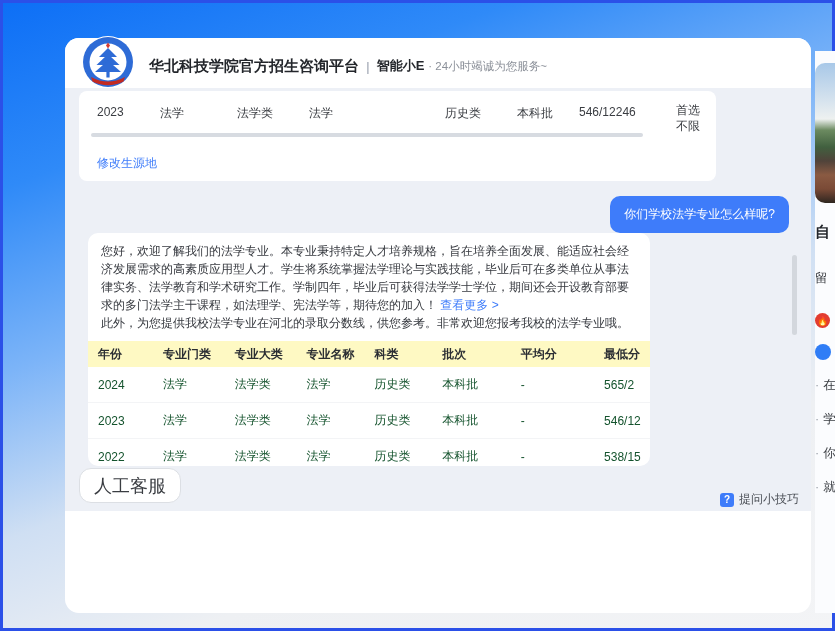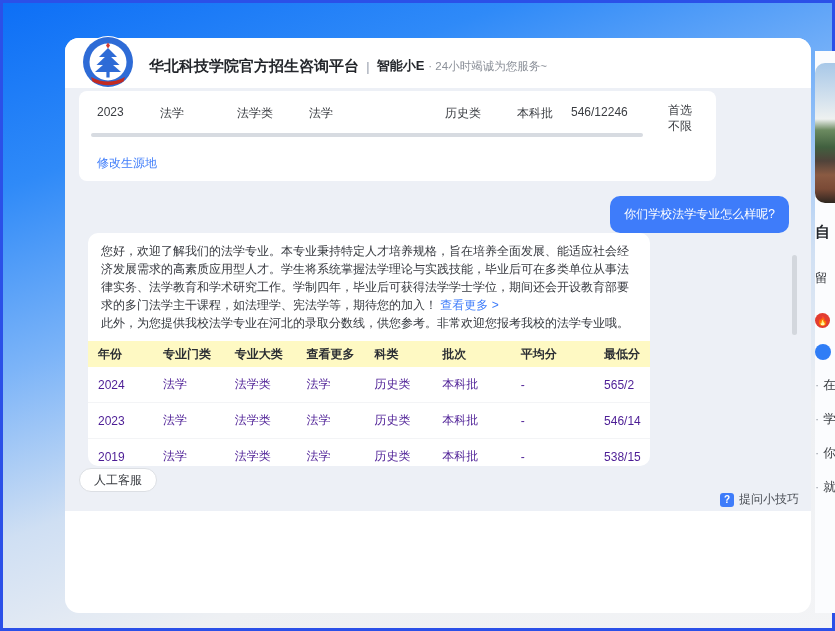--- a/index.html
+++ b/index.html
@@ -22,46 +22,46 @@
   .tagline { font-size:11.5px; color:#8b9099; margin-left:4px; }
 
   .chat-area { position:absolute; left:0; right:0; top:50px; bottom:102px;
     background:#edf0f6; overflow:hidden; }
 
   
   .top-card { position:absolute; left:14px; top:3px; width:637px; height:90px;
     background:#fff; border-radius:8px; overflow:hidden; }
   .top-row { display:flex; padding:14px 0 0 18px; font-size:12px; color:#3a3d42; white-space:nowrap; }
   .top-row .c0{width:63px;} .top-row .c1{width:77px;} .top-row .c2{width:72px;}
-  .top-row .c3{width:136px;} .top-row .c4{width:72px;} .top-row .c5{width:54px;} .top-row .c6{width:97px;}
+  .top-row .c3{width:136px;} .top-row .c4{width:72px;} .top-row .c5{width:54px;} .top-row .c6{width:97px;margin-left:8px;}
   .choice-block { line-height:16px; margin-top:-3px; }
   .h-scrollbar { position:absolute; left:12px; top:42px; width:552px; height:4px;
     background:#d7dbe1; border-radius:2px; }
   .modify-link { position:absolute; left:18px; top:64px; font-size:12px; color:#3e7cfa; cursor:pointer; }
 
   
   .user-bubble { position:absolute; right:22px; top:108px; background:#3e7cfa; color:#fff;
     font-size:12px; padding:10px 14px; border-radius:10px; }
 
   
   .bot-card { position:absolute; left:23px; top:145px; width:562px; height:233px;
     background:#fff; border-radius:10px; overflow:hidden; }
   .bot-text { padding:9px 13px 4px; font-size:12px; color:#36393f; line-height:18px; }
   .more-link { color:#3e7cfa; cursor:pointer; }
   .bot-table { margin-top:5px; }
-  .t-row { display:flex; align-items:center; padding-left:10px; font-size:12px; color:#4c1d95; }
+  .t-row { display:flex; align-items:center; padding-left:10px; font-size:12px; color:#14532d; }
   .t-head { background:#fef9c3; height:26px; font-weight:bold; color:#2b2e33; }
   .t-data { height:36px; border-bottom:1px solid #f3f4f6; }
   .t-row .col0{width:68px;} .t-row .col1{width:75px;} .t-row .col2{width:75px;}
   .t-row .col3{width:71px;} .t-row .col4{width:71px;} .t-row .col5{width:82px;}
   .t-row .col6{width:62px;} .t-row .col7{width:48px; white-space:nowrap;margin-left:24px;}
 
   
-  .agent-pill { position:absolute; left:14px; top:380px; height:24px; padding:0 14px;
-    background:#fff; border:1px solid #dcdfe4; border-radius:12px; font-size:12px; color:#3a3d42;
+  .agent-pill { position:absolute; left:14px; top:380px; height:35px; padding:0 14px;
+    background:#fff; border:1px solid #dcdfe4; border-radius:12px; font-size:18px; color:#3a3d42;
     display:flex; align-items:center; cursor:pointer; }
   .tips { position:absolute; right:12px; top:403px; display:flex; align-items:center; gap:5px; cursor:pointer; }
   .tips-icon { width:14px; height:14px; border-radius:3px; background:#3e7cfa; color:#fff;
     font-size:10px; font-weight:bold; display:flex; align-items:center; justify-content:center; }
   .tips-label { font-size:12px; color:#4a4e55; }
 
   .v-scrollbar { position:absolute; right:14px; top:167px; width:5px; height:80px;
     background:#d3d7dd; border-radius:3px; }
 
   
@@ -138,21 +138,21 @@
         <div class="bot-text">
           <span>您好，欢迎了解我们的法学专业。本专业秉持特定人才培养规格，旨在培养全面发展、能适应社会经济发展需求的高素质应用型人才。学生将系统掌握法学理论与实践技能，毕业后可在多类单位从事法律实务、法学教育和学术研究工作。学制四年，毕业后可获得法学学士学位，期间还会开设教育部要求的多门法学主干课程，如法理学、宪法学等，期待您的加入！</span>
           <span class="more-link">查看更多 &gt;</span><br>
           <span>此外，为您提供我校法学专业在河北的录取分数线，供您参考。非常欢迎您报考我校的法学专业哦。</span>
         </div>
         <div class="bot-table">
           <div class="t-row t-head">
             <span class="col0">年份</span>
             <span class="col1">专业门类</span>
             <span class="col2">专业大类</span>
-            <span class="col3">查看更多</span>
+            <span class="col3">专业名称</span>
             <span class="col4">科类</span>
             <span class="col5">批次</span>
             <span class="col6">平均分</span>
             <span class="col7">最低分</span>
           </div>
           <div class="t-row t-data">
             <span class="col0">2024</span>
             <span class="col1">法学</span>
             <span class="col2">法学类</span>
             <span class="col3">法学</span>
@@ -162,24 +162,24 @@
             <span class="col7">565/2</span>
           </div>
           <div class="t-row t-data">
             <span class="col0">2023</span>
             <span class="col1">法学</span>
             <span class="col2">法学类</span>
             <span class="col3">法学</span>
             <span class="col4">历史类</span>
             <span class="col5">本科批</span>
             <span class="col6">-</span>
-            <span class="col7">546/14</span>
+            <span class="col7">546/12</span>
           </div>
           <div class="t-row t-data">
-            <span class="col0">2019</span>
+            <span class="col0">2022</span>
             <span class="col1">法学</span>
             <span class="col2">法学类</span>
             <span class="col3">法学</span>
             <span class="col4">历史类</span>
             <span class="col5">本科批</span>
             <span class="col6">-</span>
             <span class="col7">538/15</span>
           </div>
 
         </div>

